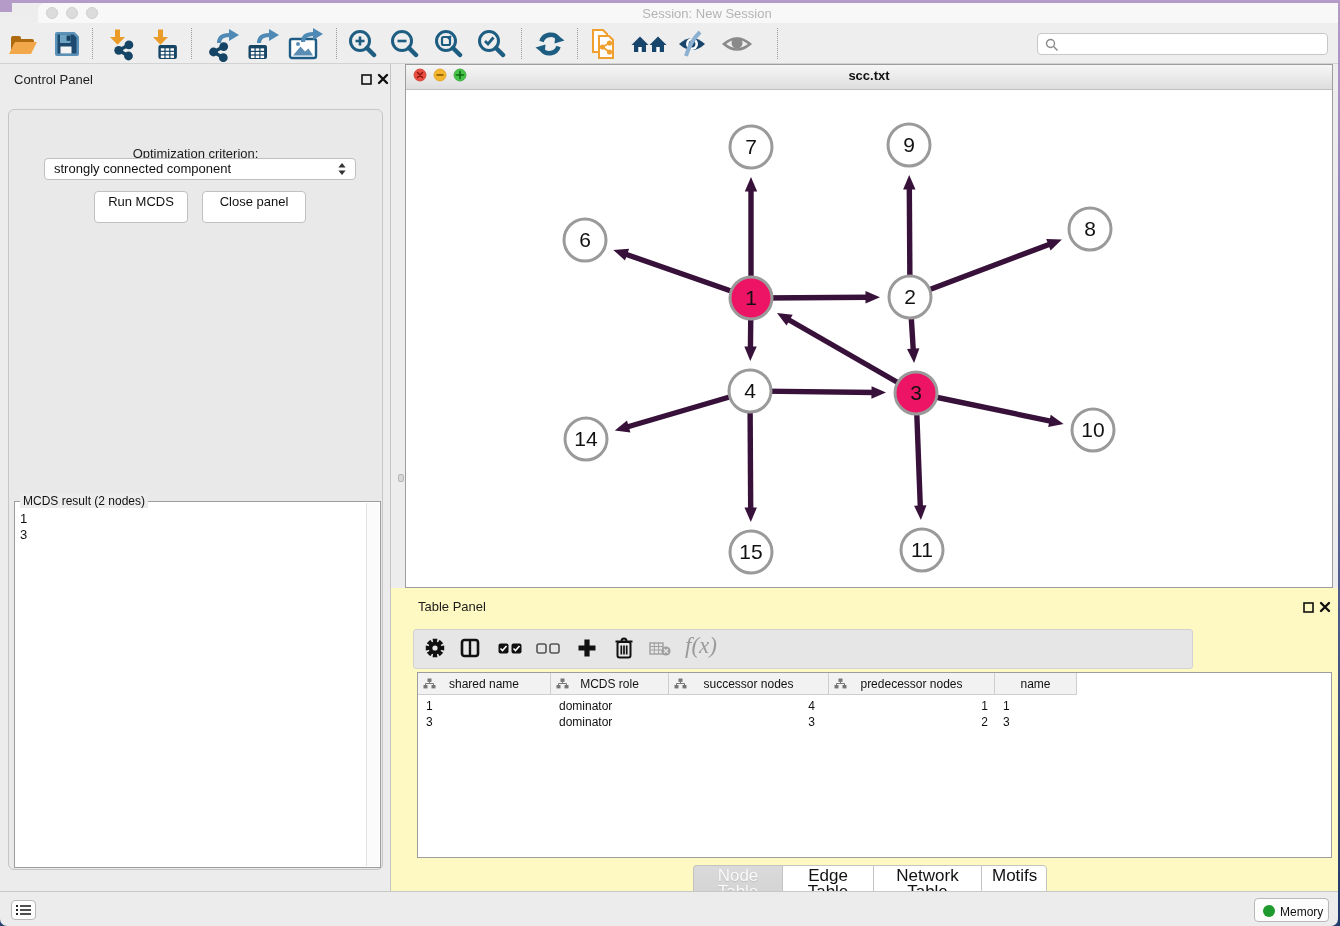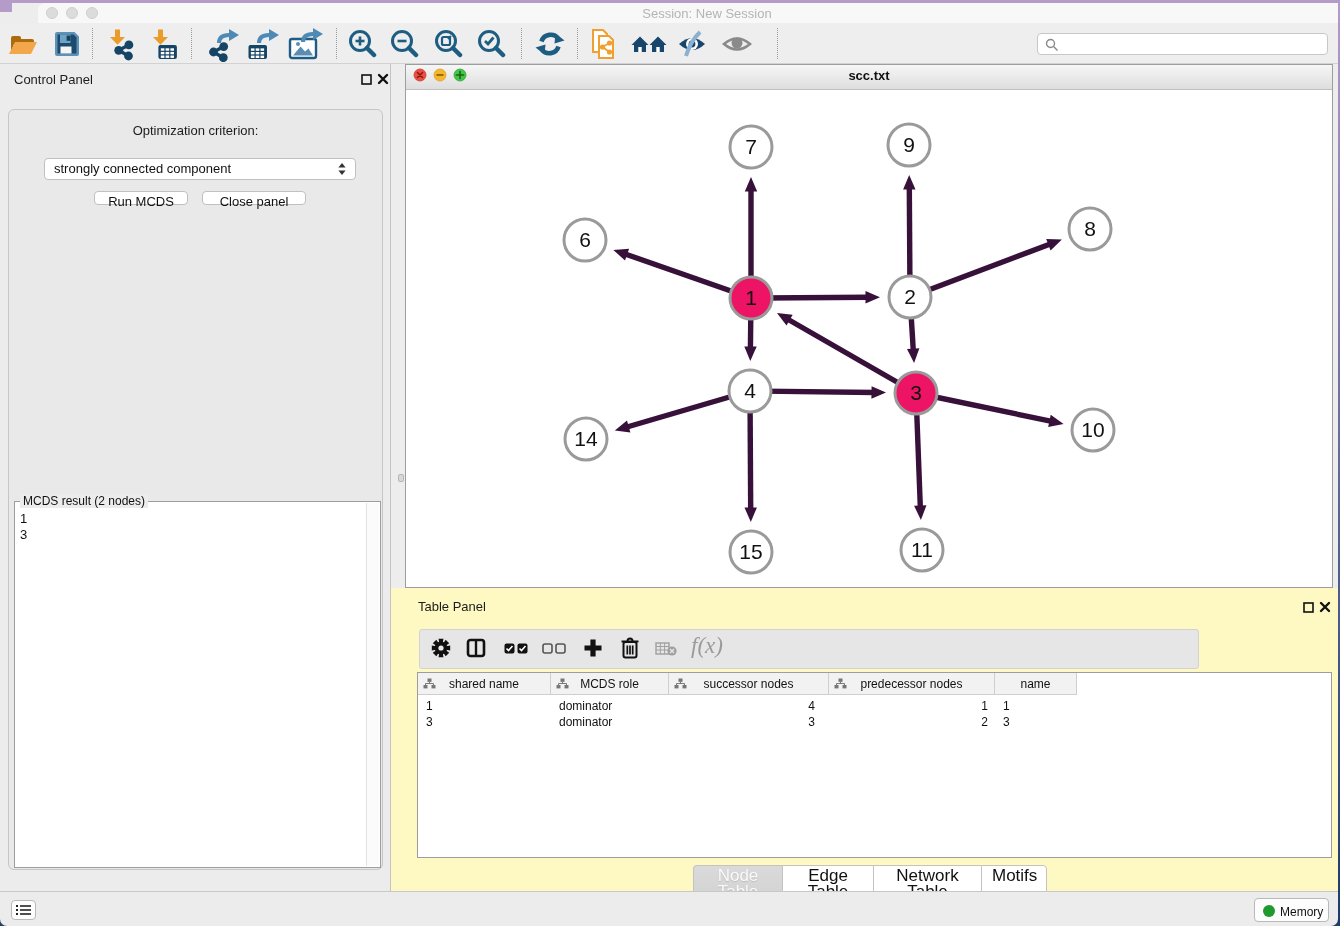--- a/index.html
+++ b/index.html
@@ -24,37 +24,37 @@
 .paneltitle { font-size:13px; color:#1c1c1c; }
 
 .tabbar { position:absolute; display:flex; font-size:13px; }
 .tab { background:#fff; border:1px solid #c3c3c3; border-right:none; padding:2px 10px; color:#111; text-align:center; line-height:16px; }
 .tab.first { border-radius:4px 0 0 4px; }
 .tab.last { border-radius:0 4px 4px 0; border-right:1px solid #c3c3c3; }
 .tab.sel { background:linear-gradient(#dadada,#d2d2d2); color:#fafafa; text-shadow:0 1px 1px #bbb; }
 
 #cp-inner { left:8px; top:45px; width:375px; height:761px; background:#e9e9e9; border:1px solid #c6c6c6; border-radius:6px; }
 
-#optlabel { top:59px; left:0; width:391px; text-align:center; font-size:13px; color:#1c1c1c; }
+#optlabel { top:82px; left:0; width:391px; text-align:center; font-size:13px; color:#1c1c1c; }
 #combo { left:44px; top:94px; width:312px; height:22px; background:#fff; border:1px solid #c0c0c0; border-radius:4px; font-size:13px; color:#111; line-height:20px; padding-left:9px; }
-.btn { position:absolute; height:14px; background:#fff; border:1px solid #c0c0c0; border-radius:4px; font-size:13px; color:#111; text-align:center; line-height:20px; }
+.btn { position:absolute; height:32px; background:#fff; border:1px solid #c0c0c0; border-radius:4px; font-size:13px; color:#111; text-align:center; line-height:20px; }
 
 #mcdsbox { left:14px; top:437px; width:367px; height:367px; border:1px solid #9d9d9d; background:#fff; }
 #mcdslegend { left:20px; top:430px; background:#ececec; padding:0 3px; font-size:12px; color:#111; }
 #mcdslist { left:20px; top:447px; font-size:13px; color:#111; line-height:16px; }
 #mcdssb { left:366px; top:439px; width:13px; height:363px; background:#fbfbfb; border-left:1px solid #e2e2e2; }
 
 
 #netpanel { left:405px; top:64px; width:928px; height:524px; border:1px solid #9d9d9d; background:#fff; }
 #nettitle { left:0; top:0; width:926px; height:25px; background:linear-gradient(#f6f6f6,#dedede); border-bottom:1px solid #c0c0c0; }
 #nettext { top:3px; width:100%; text-align:center; font-size:13px; color:#111; font-weight:bold; }
 
 
 #tpanel { left:391px; top:588px; width:949px; height:305px; background:#fef9c3; }
-#ttoolbar { left:22px; top:41px; width:780px; height:40px; border:1px solid #d2d2d2; border-radius:3px; background:#e6e6e6;margin-left:6px; }
+#ttoolbar { left:22px; top:41px; width:780px; height:40px; border:1px solid #d2d2d2; border-radius:3px; background:#e6e6e6; }
 #ttable { left:26px; top:84px; width:915px; height:186px; background:#fff; border:1px solid #9d9d9d;padding-left:46px; }
 .th { position:absolute; top:0; height:22px; background:#f2f2f2; border-right:1px solid #cfcfcf; border-bottom:1px solid #cfcfcf; font-size:12px; color:#111; text-align:center; line-height:22px; }
 .td { position:absolute; font-size:12px; color:#111; height:16px; line-height:16px; }
 
 
 #btabs { position:absolute; display:flex; font-size:17px; }
 
 
 #statusbar { left:0; top:891px; width:1338px; height:35px; border-radius:0 0 7px 7px; background:#ececec; border-top:1px solid #c8c8c8; }
 #listbtn { left:11px; top:8px; width:25px; height:20px; background:#fdfdfd; border:1px solid #b9b9b9; border-radius:4px; }

